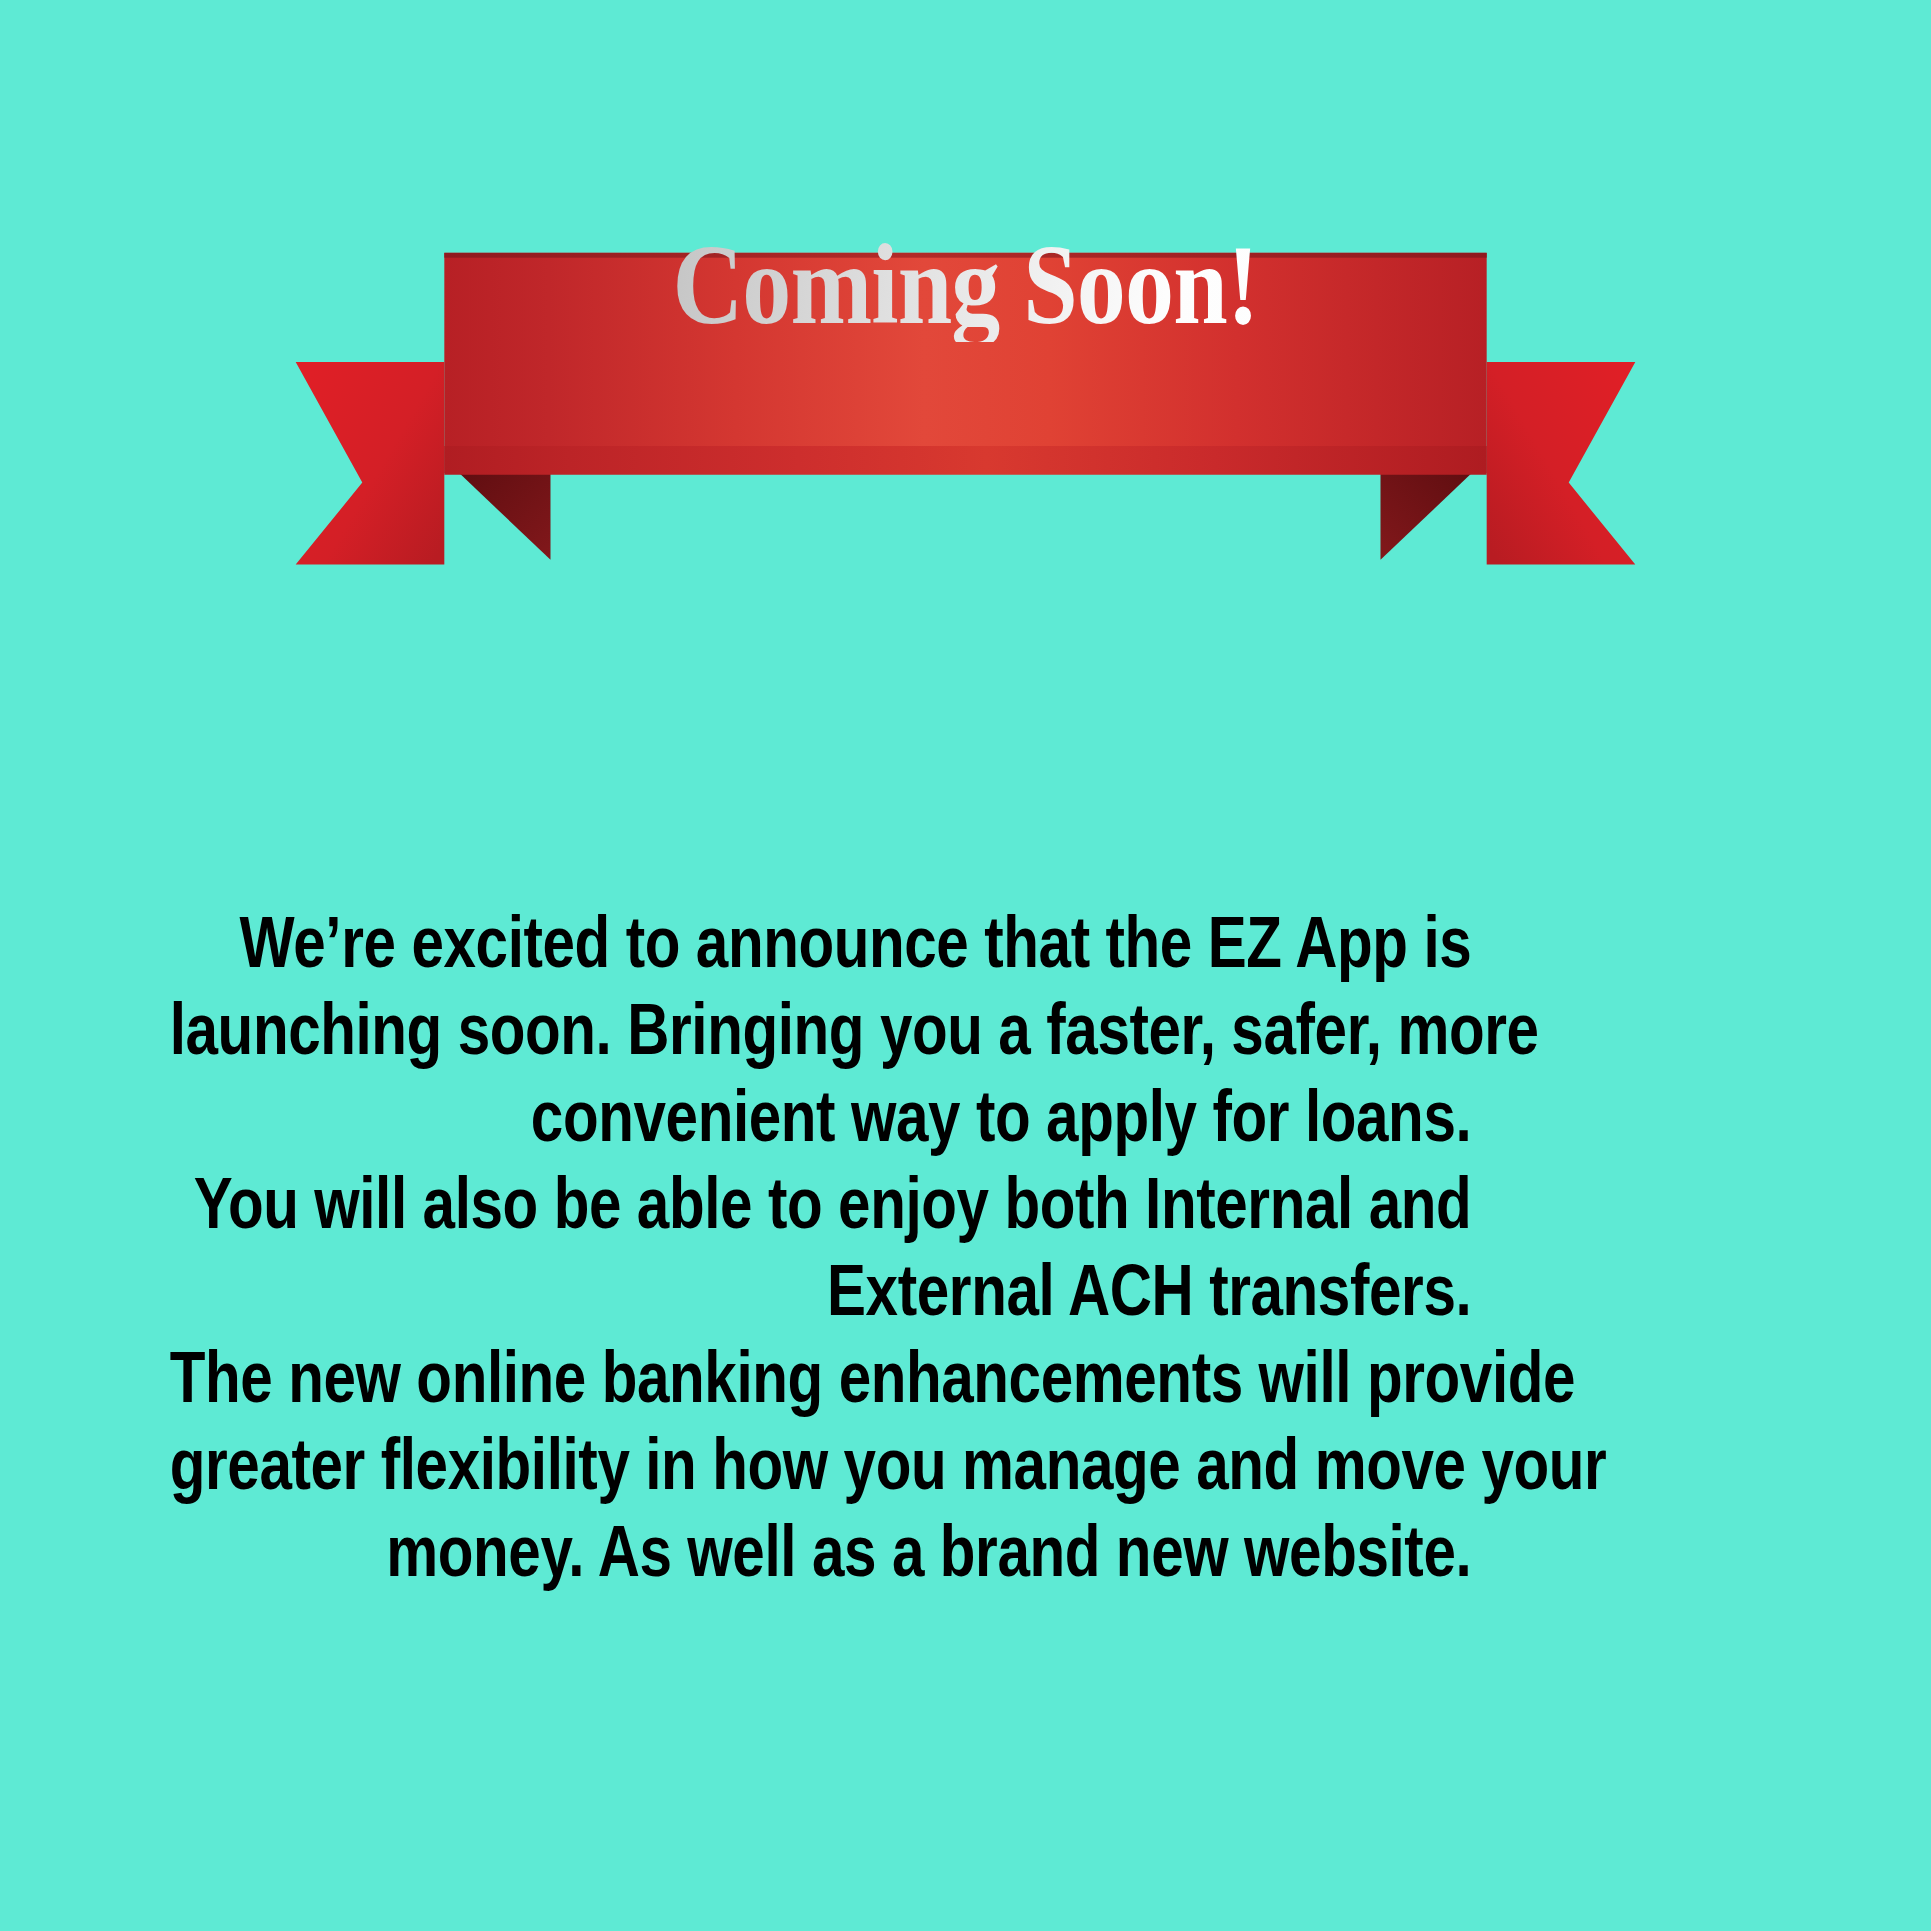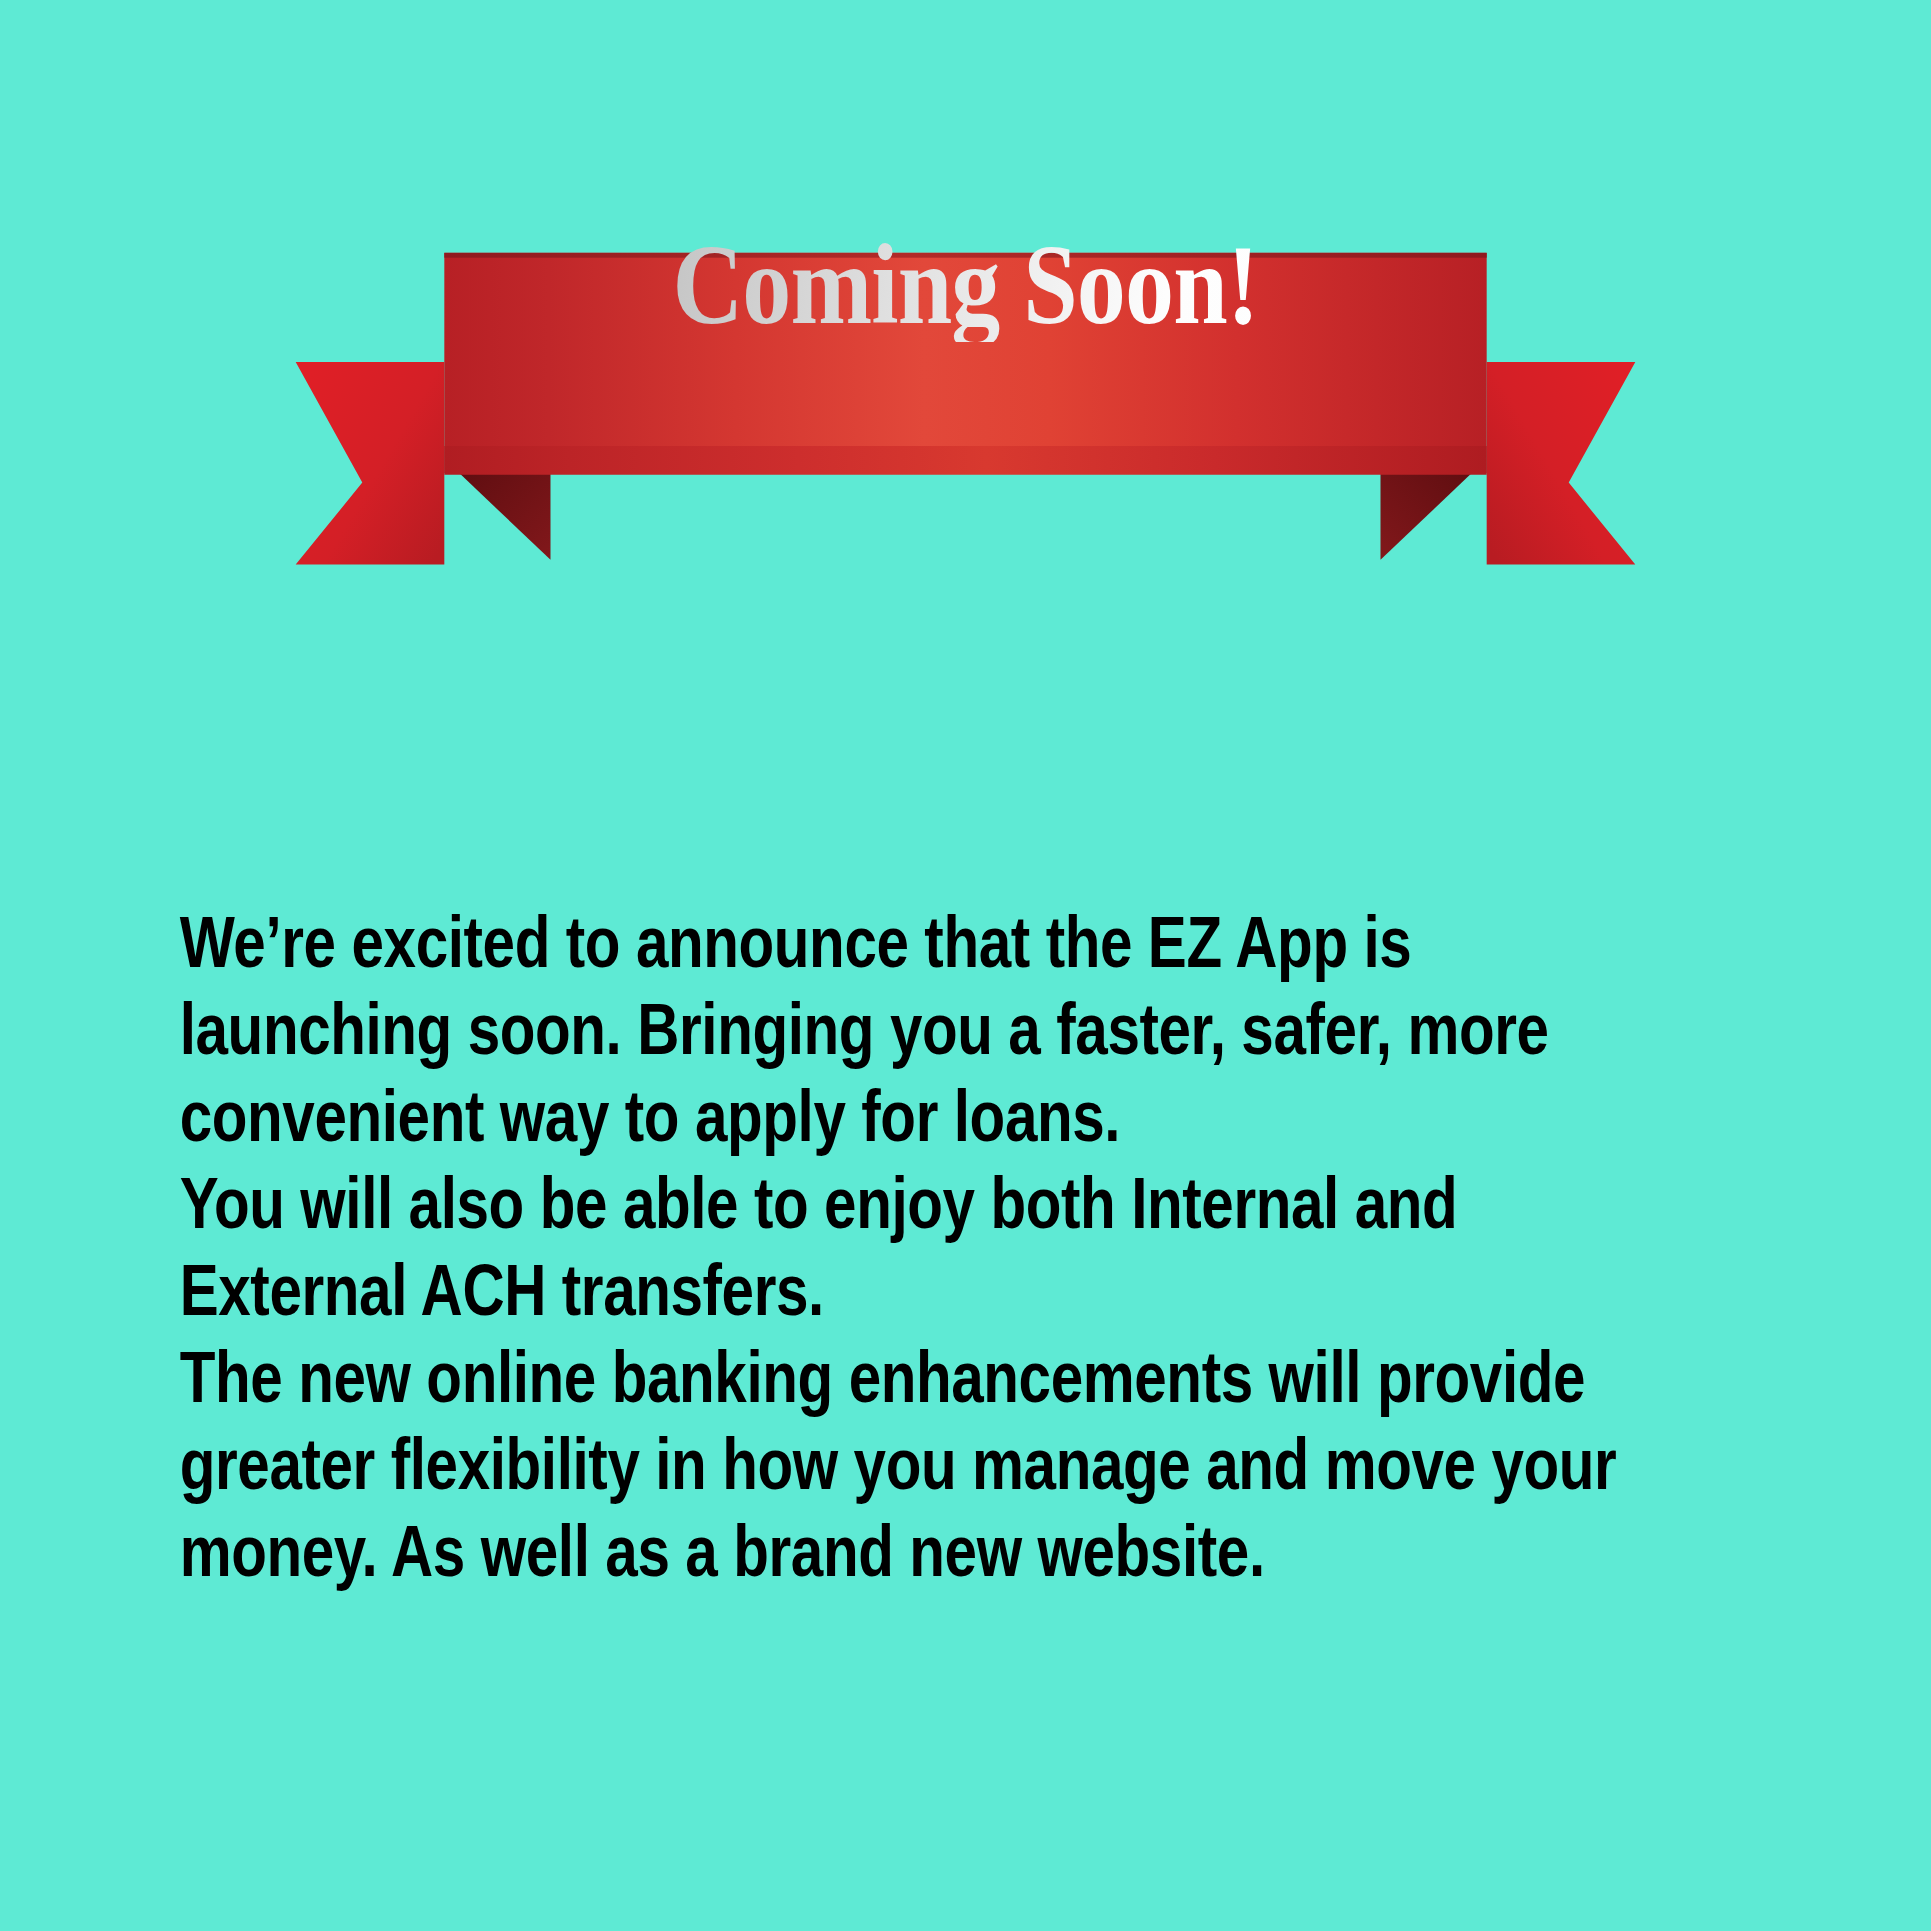--- a/index.html
+++ b/index.html
@@ -55,24 +55,24 @@
     -webkit-background-clip: text;
     background-clip: text;
     color: transparent;
     -webkit-text-fill-color: transparent;
     pointer-events: none;
   }
 
   
   .body-copy {
     position: absolute;
-    left: 17px;
+    left: 7px;
     top: 898px;
     width: 1627px;
-    text-align: left;
+    text-align: right;
     color: #000000;
     font-family: "Liberation Sans", "DejaVu Sans", sans-serif;
     font-weight: bold;
     font-size: 73px;
     line-height: 87px;
     letter-spacing: -0.5px;
   }
   .body-copy .line {
     display: block;
     transform: scaleX(0.80);

